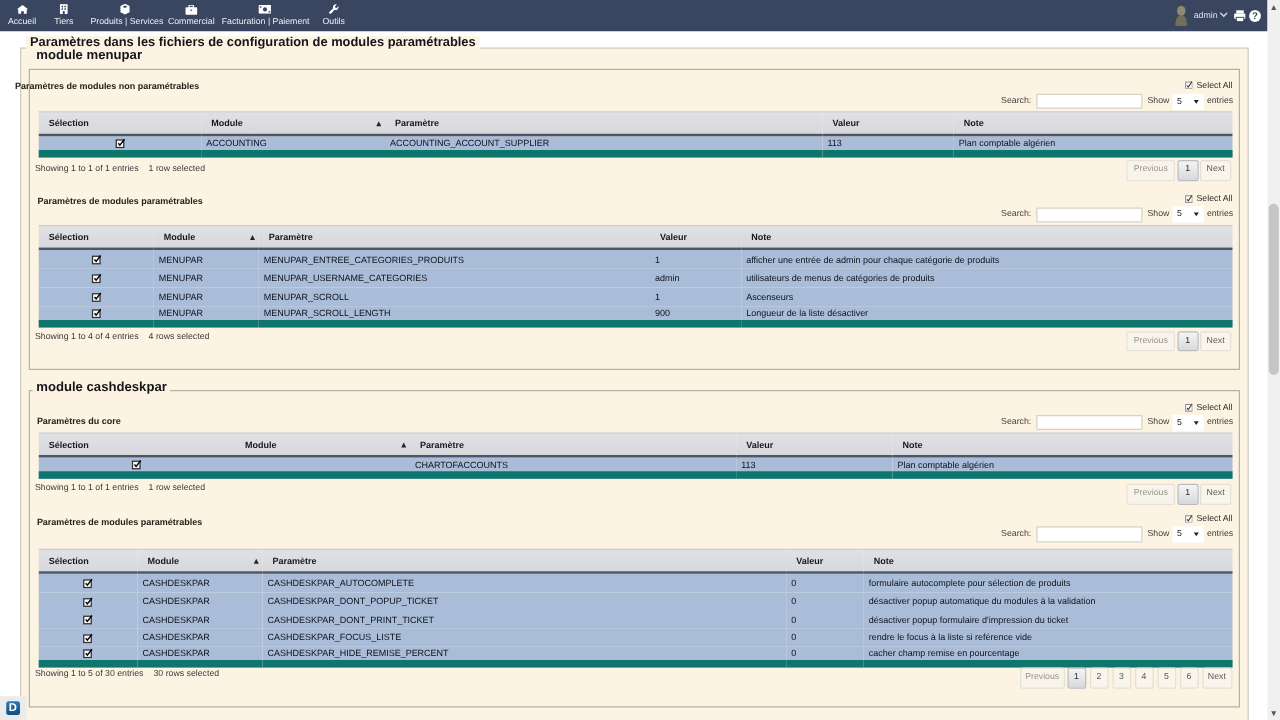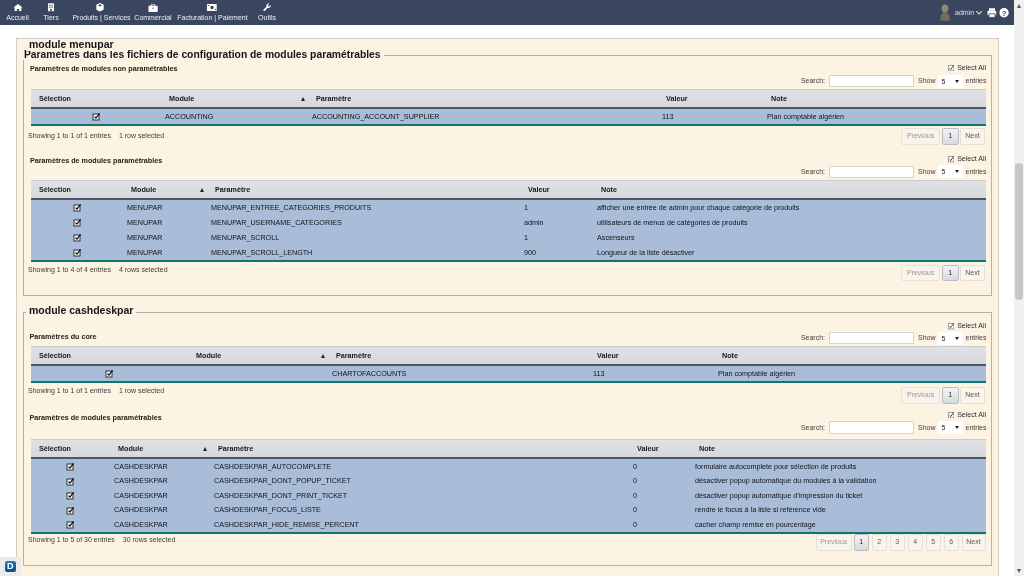--- a/index.html
+++ b/index.html
@@ -20,43 +20,43 @@
 .sacbx{vertical-align:-1.5px;margin-right:3px}
 
 .srch{position:absolute;font-size:7px;color:#3d3d3d;white-space:nowrap}
 .sin{position:absolute;left:829px;width:84.5px;height:12.5px;background:#fff;border:1px solid #d6d2c8;border-radius:1px}
 .ssel{position:absolute;left:937.5px;width:25.5px;height:13px;background:#fff;font-size:7px;color:#222;line-height:13px;padding-left:4px}
 .ssel:after{content:"";position:absolute;right:4px;top:5px;border-left:2.5px solid transparent;border-right:2.5px solid transparent;border-top:3.5px solid #222}
 
 .dt{position:absolute;left:31px;width:955px;border-collapse:separate;border-spacing:0;table-layout:fixed;font-size:7.2px}
 .dt th{background:linear-gradient(#e0e1e4,#d7d8dc);border-top:1px solid #c9cacd;border-bottom:2px solid #4e5565;font-weight:700;text-align:left;padding:0 0 0 8px;color:#17171c;position:relative;height:20px;vertical-align:middle}
 .dt td{background:#a9bdd9;padding:0 0 0 4px;color:#0f1218;vertical-align:middle;overflow:hidden;white-space:nowrap}
-.dt tbody tr.lr td{border-bottom:2px solid #0f766e}
+.dt tbody tr.lr td{border-bottom:6px solid #0f766e}
 .dt .c{text-align:center;padding:0}
 .sort{position:absolute;right:3.5px;top:50%;margin-top:-2px;width:0;height:0;border-left:2.5px solid transparent;border-right:2.5px solid transparent;border-bottom:4px solid #23252b}
 .cbx{vertical-align:middle}
 
 .shw{position:absolute;left:28px;font-size:7px;color:#3a3a3a;white-space:nowrap}
 .pb{position:absolute;height:16.5px;border:1px solid #e4e0d5;border-radius:2px;background:#f9f5ec;color:#5d594f;font-size:7px;text-align:center;line-height:14.5px}
 .pb.dis{color:#9b968b;background:#f8f4eb;border-color:#e6e2d8}
 .pb.cur{background:linear-gradient(#f3f4f5,#d7d9dc);border-color:#bcbdc0;color:#2a2a2e}
 
 #dbg{position:absolute;left:0;top:557px;width:21px;height:19px;background:#ebebeb}
 #dbgD{position:absolute;left:4.5px;top:560.5px;width:11.5px;height:11.5px;background:linear-gradient(#2a79b5,#0d4d85);border-radius:2px;color:#fff;font-size:9px;font-weight:700;text-align:center;line-height:11.5px}
 </style></head>
 <body>
 
 <div class="fs" style="left:16px;top:38px;width:982.5px;height:560px;background:#fdf3e2;border-color:#cfccc3"></div>
 <div class="fs" style="left:23px;top:54.5px;width:968.5px;height:241px"></div>
 <div class="fs" style="left:23px;top:312px;width:968.5px;height:254px"></div>
-<div class="leg" style="left:21px;top:49px;font-size:10.3px">Paramètres dans les fichiers de configuration de modules paramétrables</div>
+<div class="leg" style="left:21px;top:29px;font-size:10.3px">Paramètres dans les fichiers de configuration de modules paramétrables</div>
 <div class="leg" style="left:26px;top:39px;font-size:10.5px">module menupar</div>
 <div class="leg" style="left:26px;top:304.8px;font-size:10.5px">module cashdeskpar</div>
 
-<div class="ttl" style="left:30px;top:63.8px">Paramètres de modules non paramétrables</div>
+<div class="ttl" style="left:12px;top:63.8px">Paramètres de modules non paramétrables</div>
 <div class="ttl" style="left:30px;top:156px">Paramètres de modules paramétrables</div>
 <div class="ttl" style="left:29.5px;top:332px">Paramètres du core</div>
 <div class="ttl" style="left:29.5px;top:413px">Paramètres de modules paramétrables</div>
 
 <div class="sa" style="top:63.5px"><svg class="sacbx" width="6.5" height="7.5" viewBox="0 0 6.5 7.5">
       <rect x="0.5" y="1.6" width="5.3" height="5.3" fill="#fcfcfc" stroke="#8a8a8a" stroke-width="0.8"></rect>
       <path d="M1.6 4.4l1 1.3L5.7 1.2" fill="none" stroke="#3a3a3a" stroke-width="0.9"></path>
     </svg>Select All</div>
 <div class="sa" style="top:155px"><svg class="sacbx" width="6.5" height="7.5" viewBox="0 0 6.5 7.5">
       <rect x="0.5" y="1.6" width="5.3" height="5.3" fill="#fcfcfc" stroke="#8a8a8a" stroke-width="0.8"></rect>
@@ -269,21 +269,21 @@
         <td>désactiver popup automatique du modules à la validation</td>
       </tr>
 <tr style="height:14.5px">
         <td class="c"><svg class="cbx" width="9" height="9" viewBox="0 0 9 9">
             <rect x="1" y="2" width="6" height="6" fill="#fbfbfb" stroke="#2e2e33" stroke-width="1"></rect>
             <path d="M2.6 4.6l1.3 1.6L7.6 1.4" fill="none" stroke="#000" stroke-width="1.1"></path>
           </svg></td>
         <td>CASHDESKPAR</td>
         <td>CASHDESKPAR_DONT_PRINT_TICKET</td>
         <td>0</td>
-        <td>désactiver popup automatique d'impression du ticket</td>
+        <td>désactiver popup formulaire d'impression du ticket</td>
       </tr>
 <tr style="height:14.5px">
         <td class="c"><svg class="cbx" width="9" height="9" viewBox="0 0 9 9">
             <rect x="1" y="2" width="6" height="6" fill="#fbfbfb" stroke="#2e2e33" stroke-width="1"></rect>
             <path d="M2.6 4.6l1.3 1.6L7.6 1.4" fill="none" stroke="#000" stroke-width="1.1"></path>
           </svg></td>
         <td>CASHDESKPAR</td>
         <td>CASHDESKPAR_FOCUS_LISTE</td>
         <td>0</td>
         <td>rendre le focus à la liste si reférence vide</td>

